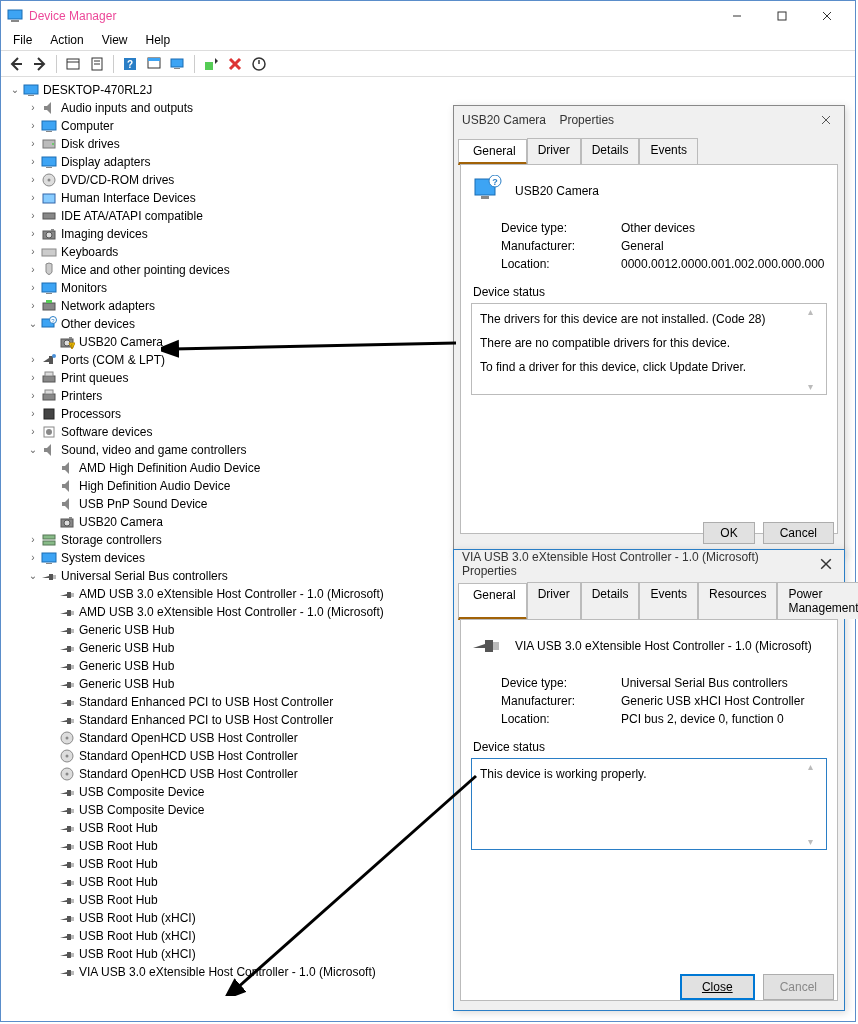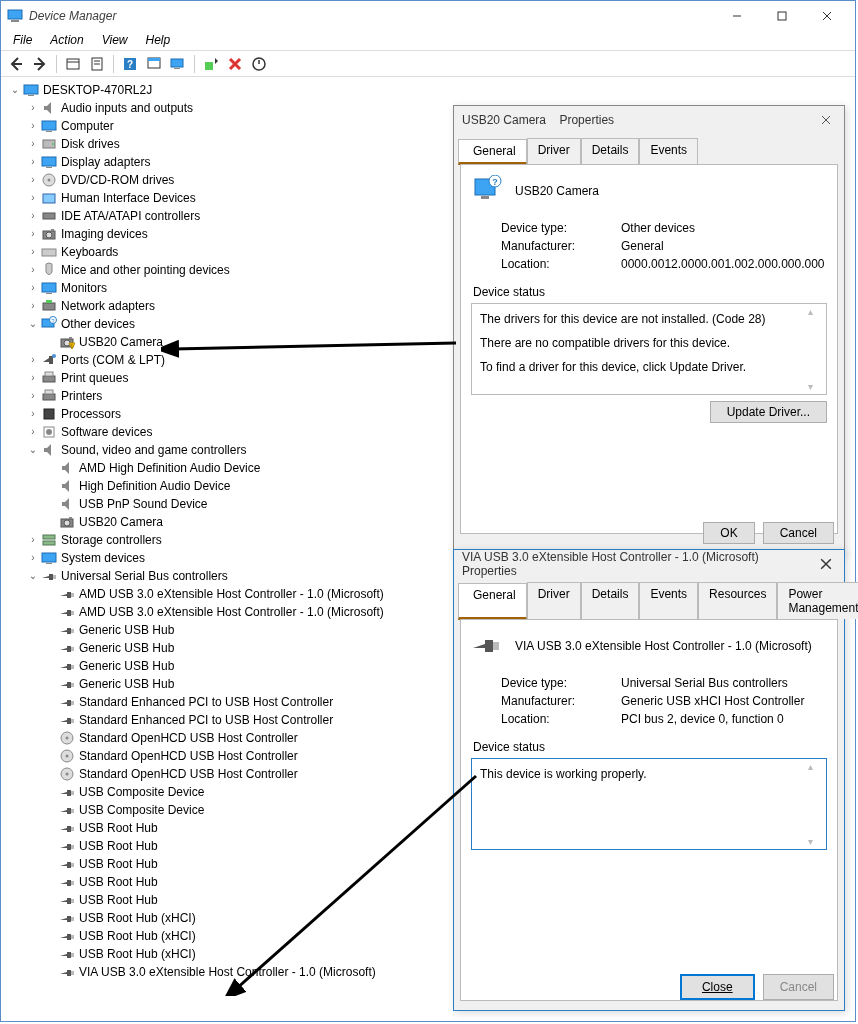--- a/index.html
+++ b/index.html
@@ -20,26 +20,26 @@
   position: relative;
 }
 .titlebar {
   height: 30px;
   display: flex;
   align-items: center;
   padding: 0 6px;
   background: #fff;
 }
 .titlebar .icon-sm { width: 16px; height: 16px; margin-right: 6px; }
-.titlebar .title { flex: 1; color: #404040; font-size: 12px; font-style: italic; }
+.titlebar .title { flex: 1; color: #ec4899; font-size: 12px; }
 .win-ctrl { display:flex; }
 .win-btn { width:45px; height:29px; display:flex; align-items:center; justify-content:center; color:#333; }
 .win-btn svg { width:10px; height:10px; }
 .menubar { height:20px; display:flex; padding:0 4px; gap:2px; border-bottom:1px solid #ddd; }
-.menubar span { padding:2px 8px;font-style:italic; }
+.menubar span { padding:2px 8px; }
 .toolbar { height:26px; display:flex; align-items:center; padding:2px 4px; gap:2px; border-bottom:1px solid #ddd; }
 .tbtn { width:22px; height:22px; display:flex; align-items:center; justify-content:center; border:1px solid transparent; }
 .tbtn svg { width:16px; height:16px; }
 .sep { width:1px; height:18px; background:#ccc; margin:0 3px; }
 
 .tree-area { padding:4px 2px 4px 6px; height:calc(100% - 78px); overflow:hidden; }
 .tree-node { display:flex; align-items:center; height:18px; line-height:18px; white-space:nowrap; }
 .expander { width:16px; text-align:center; color:#666; font-size:10px; }
 .node-icon { width:16px; height:16px; margin-right:4px; display:inline-flex; align-items:center; justify-content:center; }
 .node-icon svg { width:16px; height:16px; }
@@ -260,21 +260,21 @@
         </span>
         <span class="node-label">Human Interface Devices</span>
       </div>
       <div class="tree-node indent-1">
         <span class="expander">›</span>
         <span class="node-icon">
           <svg viewBox="0 0 16 16">
             <rect x="2" y="5" width="12" height="6" fill="#888" stroke="#555"></rect>
           </svg>
         </span>
-        <span class="node-label">IDE ATA/ATAPI controllers</span>
+        <span class="node-label">IDE ATA/ATAPI compatible</span>
       </div>
       <div class="tree-node indent-1">
         <span class="expander">›</span>
         <span class="node-icon">
           <svg viewBox="0 0 16 16">
             <rect x="2" y="5" width="12" height="8" fill="#888" stroke="#555"></rect>
             <circle cx="8" cy="9" r="3" fill="#ddd" stroke="#555"></circle>
             <rect x="10" y="3" width="3" height="2" fill="#888"></rect>
           </svg>
         </span>
@@ -733,21 +733,20 @@
       <div class="fieldset-label">Device status</div>
       <div class="status-box">
         <p>The drivers for this device are not installed. (Code 28)</p>
         <p>There are no compatible drivers for this device.</p>
         <p>To find a driver for this device, click Update Driver.</p>
         <div class="scroll-hint">
             <span>▴</span>
             <span>▾</span>
           </div>
       </div>
-      <div class="upd-row"><button class="btn">Update Driver...</button></div>
     </div>
     <div class="dlg-buttons">
       <button class="btn">OK</button>
       <button class="btn">Cancel</button>
     </div>
   </div>
 
   <div class="dialog dlg2">
     <div class="dlg-title">
       <span class="t">VIA USB 3.0 eXtensible Host Controller - 1.0 (Microsoft) Properties</span>

